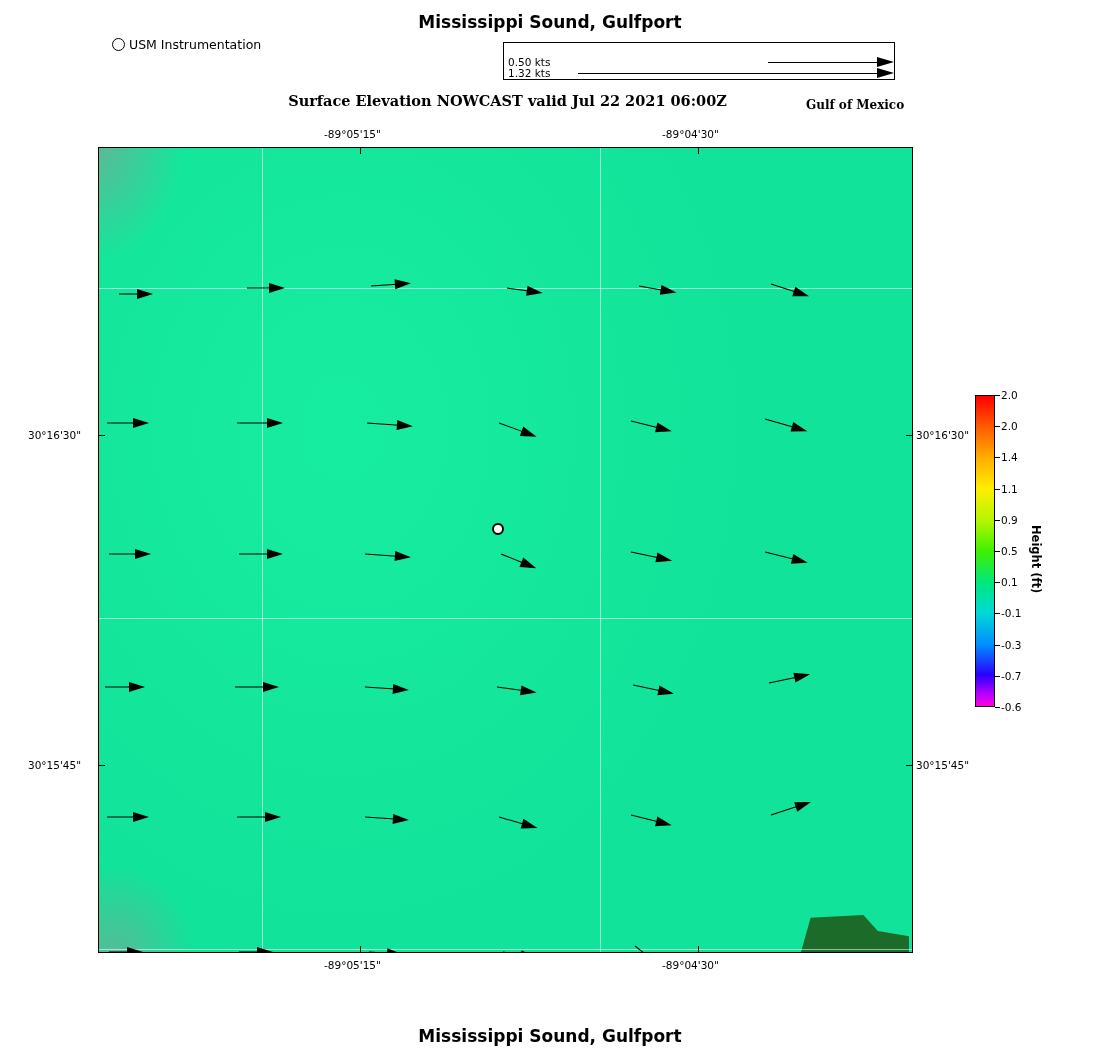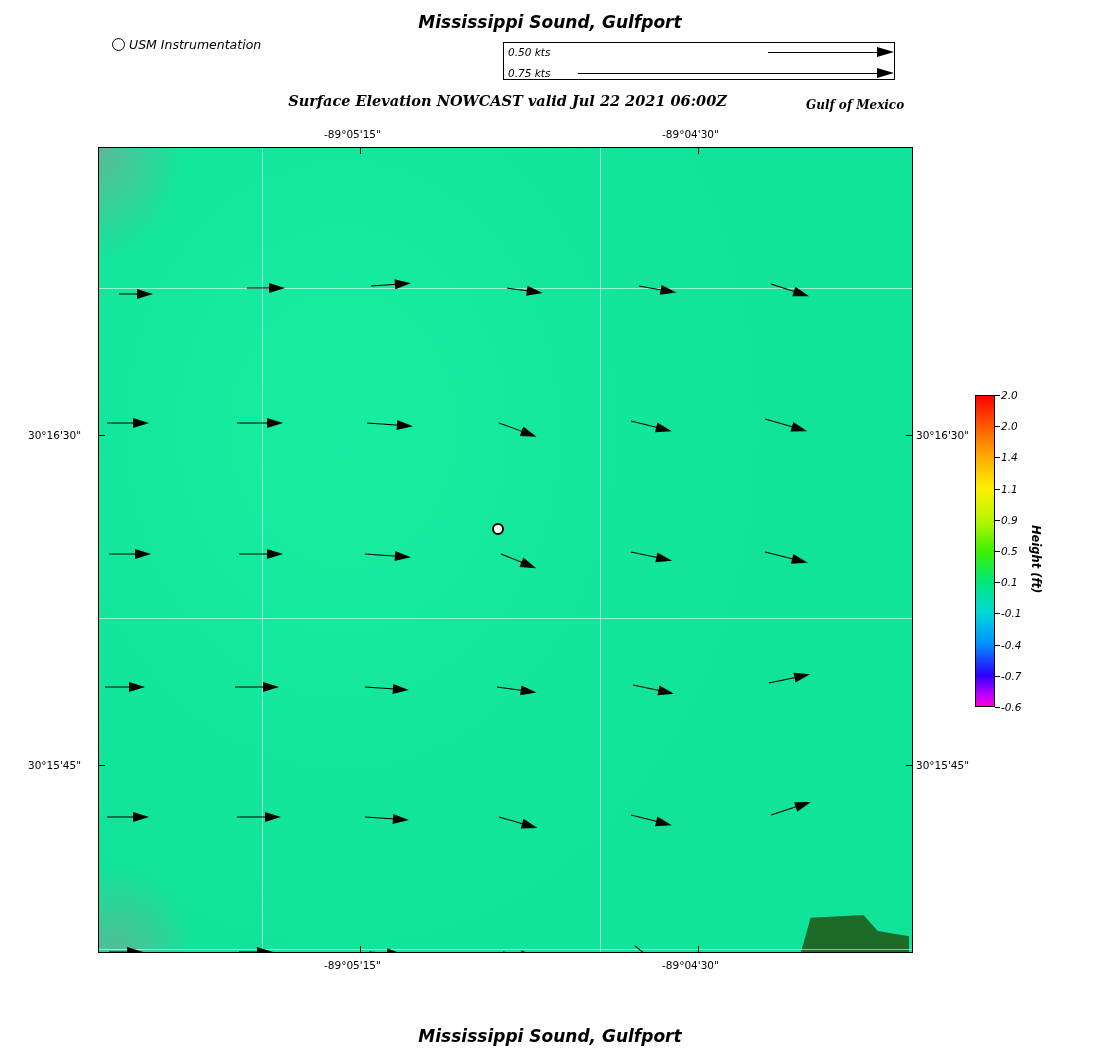--- a/index.html
+++ b/index.html
@@ -9,21 +9,21 @@
   }
   body {
     width: 1100px;
     height: 1050px;
     position: relative;
     font-family: "Liberation Sans", sans-serif;
     color: #000000;
     overflow: hidden;
   }
 
-  .abs { position: absolute; font-style: italic; }
+  .abs { position: absolute; }
 
   
   #main-title {
     top: 12px; left: 0; width: 1100px;
     text-align: center;
     font-size: 17px;
     font-weight: bold;
     font-family: "DejaVu Sans", sans-serif;
   }
   #bottom-title {
@@ -236,29 +236,29 @@
 <div class="abs" id="subtitle">Surface Elevation NOWCAST valid Jul 22 2021 06:00Z</div>
 <div class="abs" id="region-label">Gulf of Mexico</div>
 <div class="abs" id="bottom-title">Mississippi Sound, Gulfport</div>
 
 <div class="abs" id="instr-legend">
   <span class="instr-dot"></span>
   <span>USM Instrumentation</span>
 </div>
 
 <div class="abs" id="vector-key">
-  <div class="vk-row" style="top:3px;">
+  <div class="vk-row" style="top:13px;">
     <span class="vk-label">0.50  kts</span>
     <span class="vk-arrow">
       <span class="vk-line" style="width:110px;"></span>
         <span class="vk-head"></span>
     </span>
   </div>
   <div class="vk-row" style="top:24px;">
-    <span class="vk-label">0.75  kts</span>
+    <span class="vk-label">1.32  kts</span>
     <span class="vk-arrow">
       <span class="vk-line" style="width:300px;"></span>
         <span class="vk-head"></span>
     </span>
   </div>
 </div>
 
 <div class="abs" id="map-frame">
   <div id="map-water"></div>
   <div id="land-patch"></div>
@@ -445,21 +445,21 @@
       <div class="cb-tick-label" style="top: 93.6px;">1.1</div>
       <div class="cb-tick" style="top: 93.6px;"></div>
       <div class="cb-tick-label" style="top: 124.8px;">0.9</div>
       <div class="cb-tick" style="top: 124.8px;"></div>
       <div class="cb-tick-label" style="top: 156px;">0.5</div>
       <div class="cb-tick" style="top: 156px;"></div>
       <div class="cb-tick-label" style="top: 187.2px;">0.1</div>
       <div class="cb-tick" style="top: 187.2px;"></div>
       <div class="cb-tick-label" style="top: 218.4px;">-0.1</div>
       <div class="cb-tick" style="top: 218.4px;"></div>
-      <div class="cb-tick-label" style="top: 249.6px;">-0.4</div>
+      <div class="cb-tick-label" style="top: 249.6px;">-0.3</div>
       <div class="cb-tick" style="top: 249.6px;"></div>
       <div class="cb-tick-label" style="top: 280.8px;">-0.7</div>
       <div class="cb-tick" style="top: 280.8px;"></div>
       <div class="cb-tick-label" style="top: 312px;">-0.6</div>
       <div class="cb-tick" style="top: 312px;"></div>
     </div>
   <div id="colorbar-title">Height (ft)</div>
 </div>
 
 </body></html>

